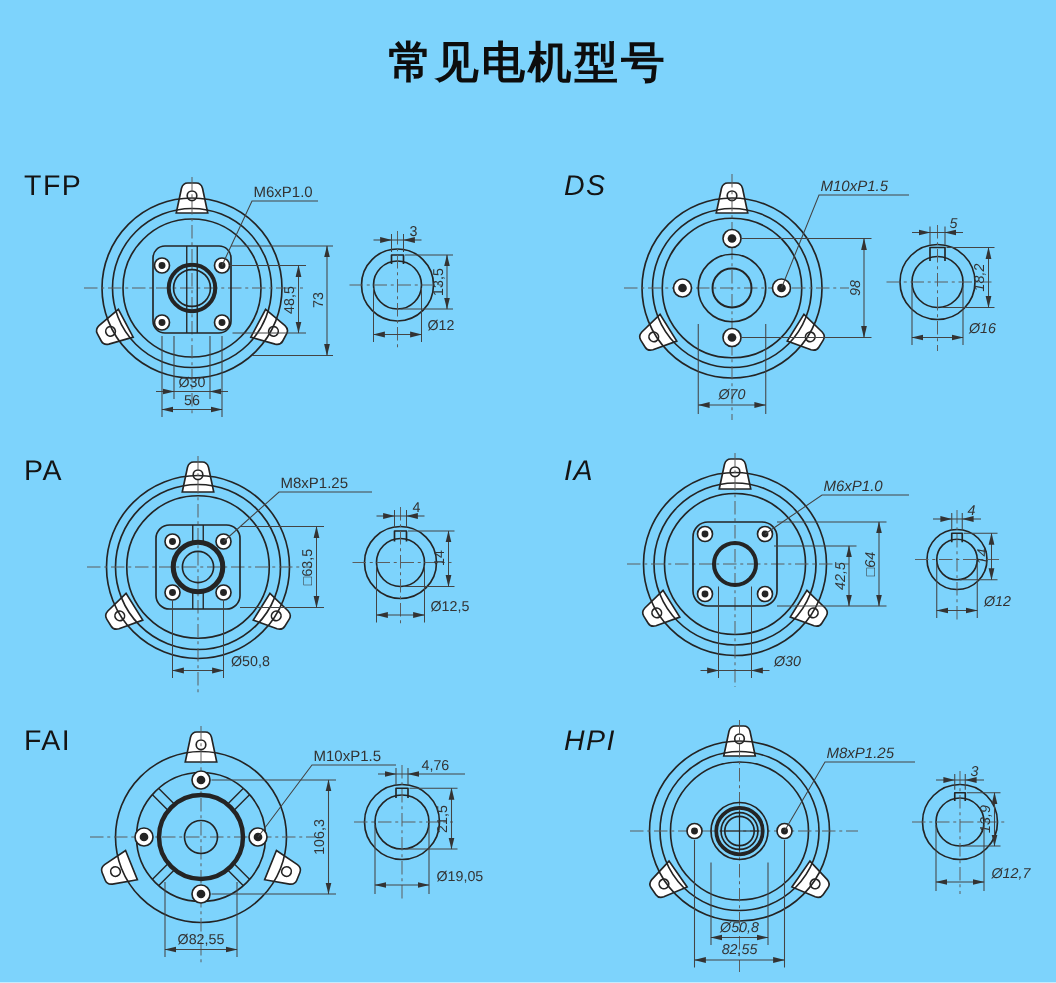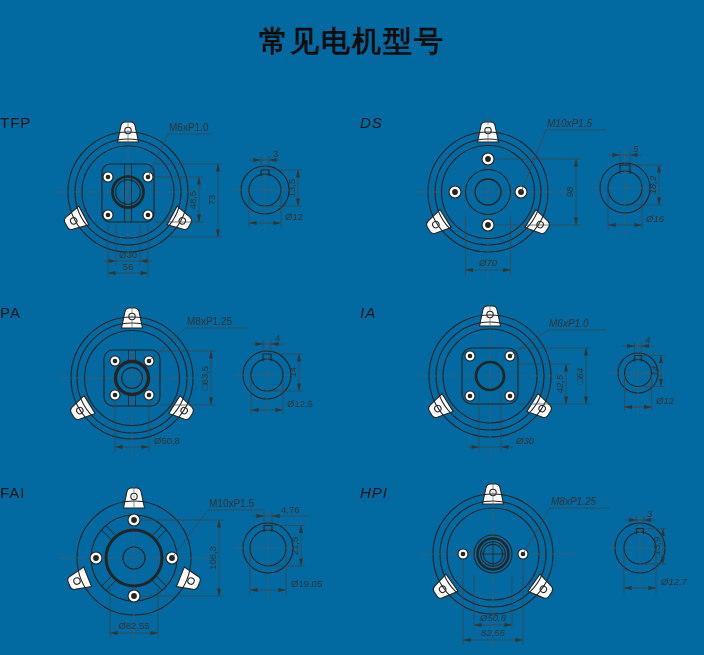--- a/index.html
+++ b/index.html
@@ -1,25 +1,25 @@
 <!DOCTYPE html>
 <html><head>
 <meta charset="utf-8">
 <style>
   html,body{margin:0;padding:0;background:#fff;}
-  .page{width:704px;height:655px;position:relative;background:#0369a1;overflow:hidden;
+  .page{width:704px;height:655px;position:relative;background:#7dd3fc;overflow:hidden;
         font-family:"Liberation Sans",sans-serif;}
   .titlebar{height:100px;}
   .titlebar h1{margin:0;padding-top:22px;text-align:center;font-size:29px;font-weight:bold;
         color:#0d0d0d;letter-spacing:2px;}
   .row{display:flex;}
   .cell{position:relative;}
   .cell.l{width:360px;} .cell.r{width:344px;font-style:italic;}
   .r1 .cell{height:190px;} .r2 .cell{height:180px;} .r3 .cell{height:185px;}
-  .mlabel{position:absolute;left:0;top:14px;font-size:15px;color:#141414;letter-spacing:1px;}
+  .mlabel{position:absolute;left:16px;top:14px;font-size:19px;color:#141414;letter-spacing:1px;}
   svg.draw{position:absolute;left:0;top:0;}
   .ol{stroke:#242424;stroke-width:1.1;fill:none;stroke-linejoin:round;}
   .cl{stroke:#5a5a5a;stroke-width:.65;stroke-dasharray:9 2.5 2 2.5;fill:none;}
   .dl{stroke:#444;stroke-width:.7;fill:none;}
   text.dt{font-size:9.5px;fill:#333;}
   text.tl{font-size:10px;fill:#333;}
 </style>
 </head>
 <body>
 

